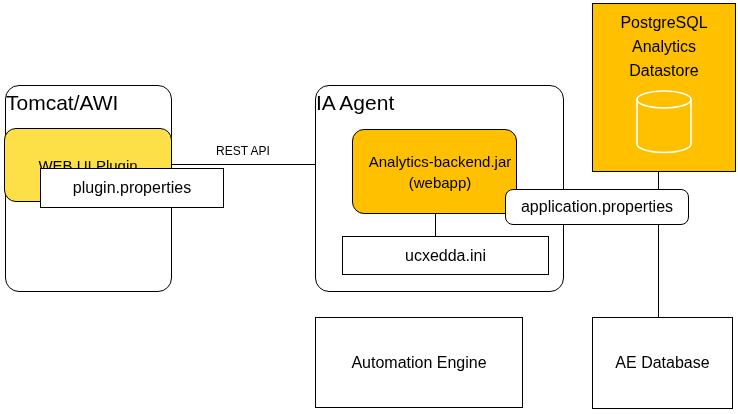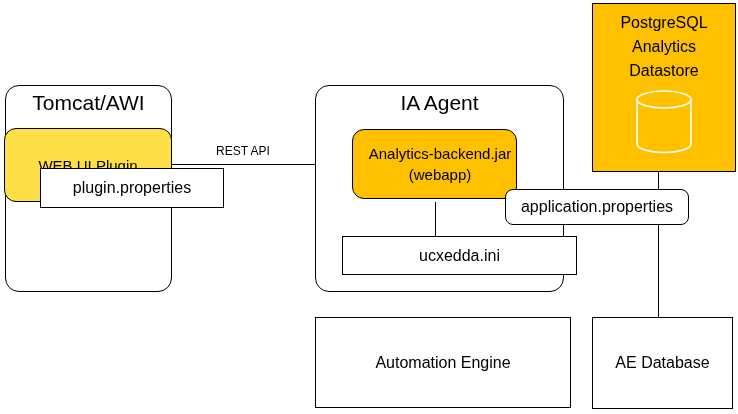--- a/index.html
+++ b/index.html
@@ -12,21 +12,21 @@
     overflow:hidden;
   }
   .box{
     position:absolute;
     box-sizing:border-box;
     border:1.5px solid #000;
     background:#ffffff;
     display:flex;
     align-items:center;
     justify-content:center;
-    text-align:center;
+    text-align:left;
   }
   .container-box{
     align-items:flex-start;
     border-radius:14px;
     z-index:1;
   }
   .container-title{
     width:100%;
     padding-top:5px;
     font-size:21px;
@@ -76,46 +76,46 @@
   <div class="vline" style="left:658px;top:172px;height:146px;"></div>
 
   <div class="box node-rounded orange" style="left: 4px; top: 128px; width: 168px; height: 74px; font-size: 15px; background: #fde047;">
     <span>WEB UI Plugin</span>
   </div>
 
   <div class="box file-box" style="left:40px;top:168px;width:184px;height:40px;">
     <span>plugin.properties</span>
   </div>
 
-  <div class="box node-rounded orange two-line" style="left: 352px; top: 129px; width: 165px; height: 70px; background: rgb(255, 192, 0); padding-left: 11px;">
+  <div class="box node-rounded orange two-line" style="left: 352px; top: 129px; width: 165px; height: 85px; background: rgb(255, 192, 0); padding-left: 11px;">
     <span>Analytics-backend.jar</span>
     <span>(webapp)</span>
   </div>
 
-  <div class="box file-box" style="left:342px;top:236px;width:235px;height:39px;">
+  <div class="box file-box" style="left:342px;top:236px;width:207px;height:39px;">
     <span>ucxedda.ini</span>
   </div>
 
   <div class="box file-box" style="left:505px;top:189px;width:184px;height:36px;border-radius:8px;">
     <span>application.properties</span>
   </div>
 
   <div class="box orange pg-box" style="left: 592px; top: 3px; width: 144px; height: 169px; background: rgb(255, 192, 0);">
     <span>PostgreSQL</span>
     <span>Analytics</span>
     <span>Datastore</span>
     <span class="pg-icon-wrap">
       <svg width="58" height="64" viewBox="0 0 58 64">
         <ellipse cx="29" cy="9.5" rx="27" ry="8.5" fill="none" stroke="#FFFFFF" stroke-width="1.6"></ellipse>
         <path d="M2 9.5 V54 a27 8.5 0 0 0 54 0 V9.5" fill="none" stroke="#FFFFFF" stroke-width="1.6"></path>
       </svg>
     </span>
   </div>
 
-  <div class="box plain-box" style="left:315px;top:317px;width:256px;height:91px;">
+  <div class="box plain-box" style="left:315px;top:317px;width:208px;height:91px;">
     <span>Automation Engine</span>
   </div>
 
   <div class="box plain-box" style="left:592px;top:317px;width:141px;height:92px;">
     <span>AE Database</span>
   </div>
 
 </div>
 
 </body></html>

